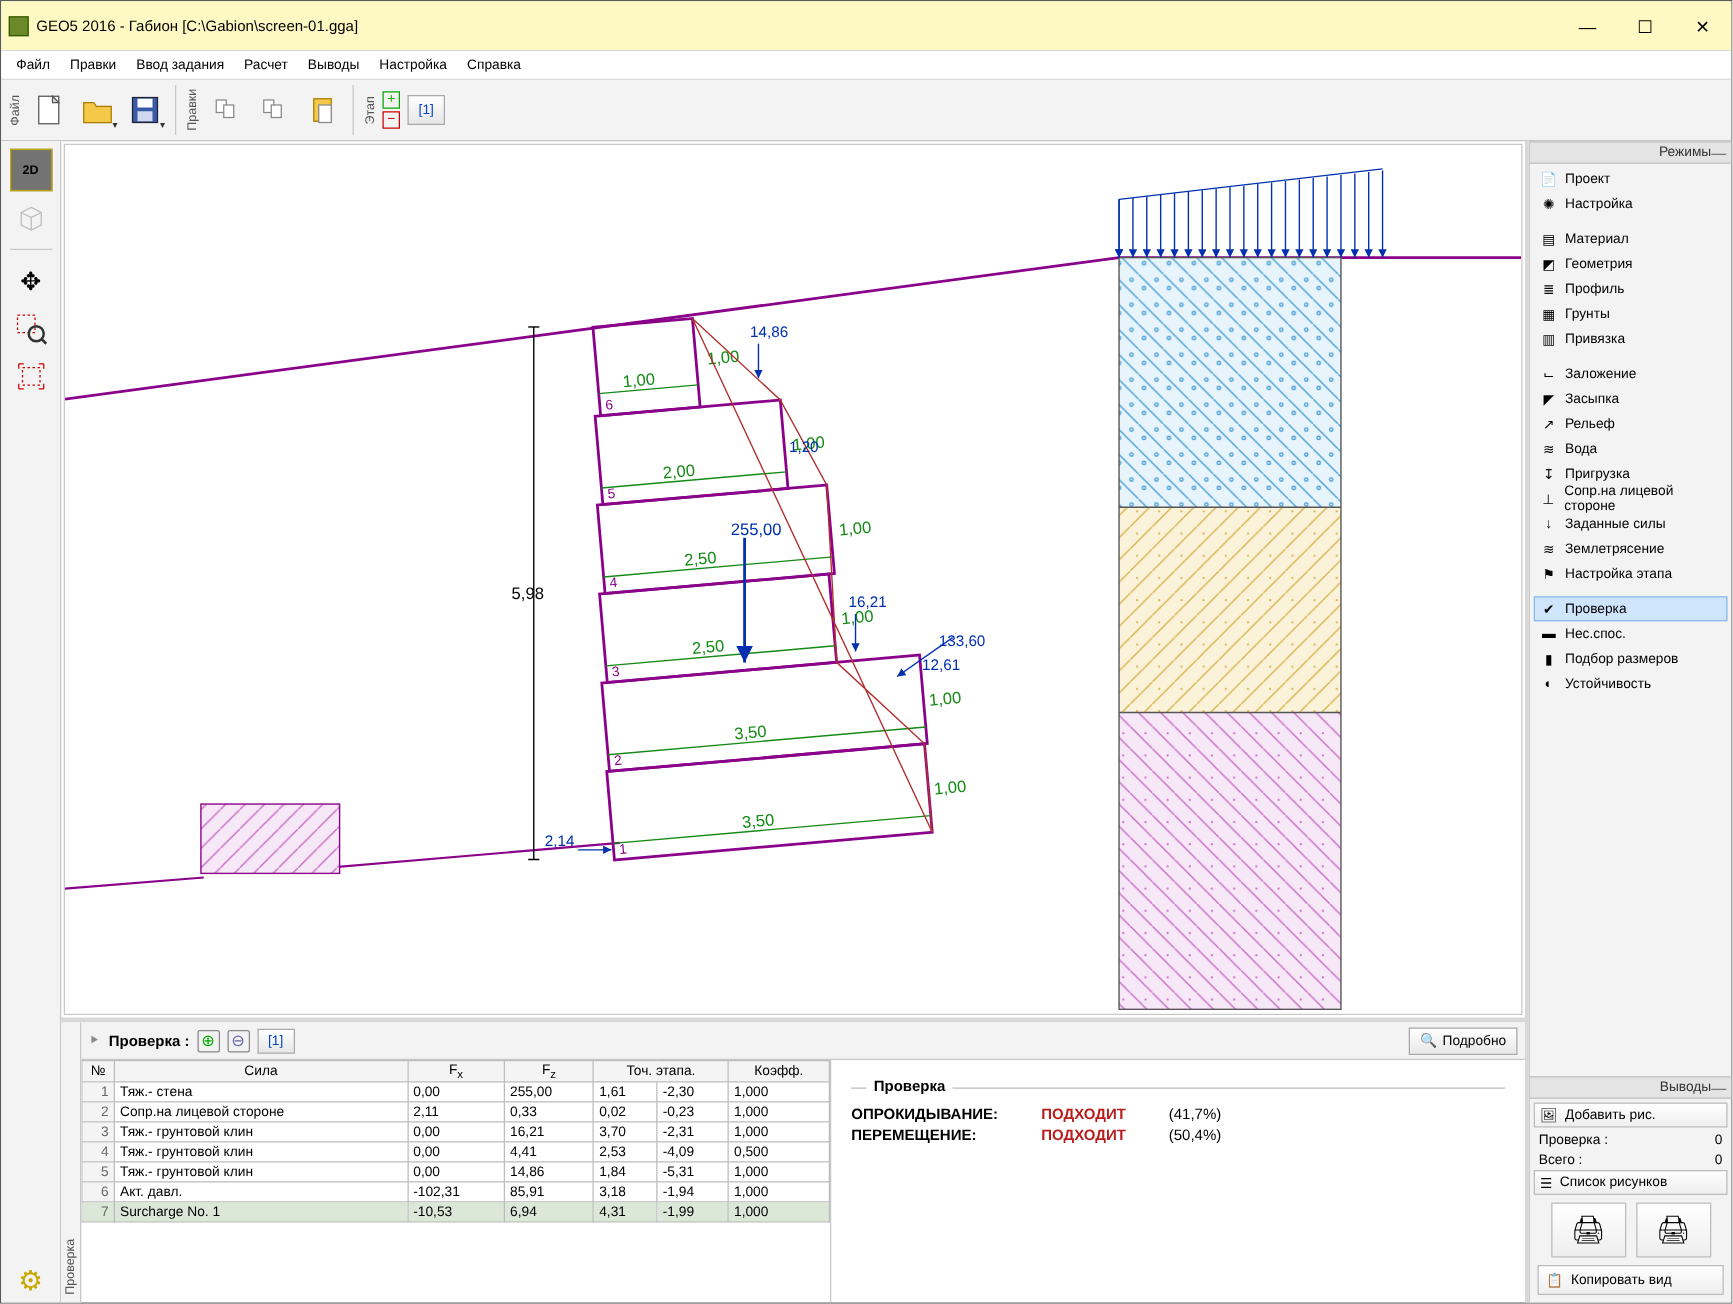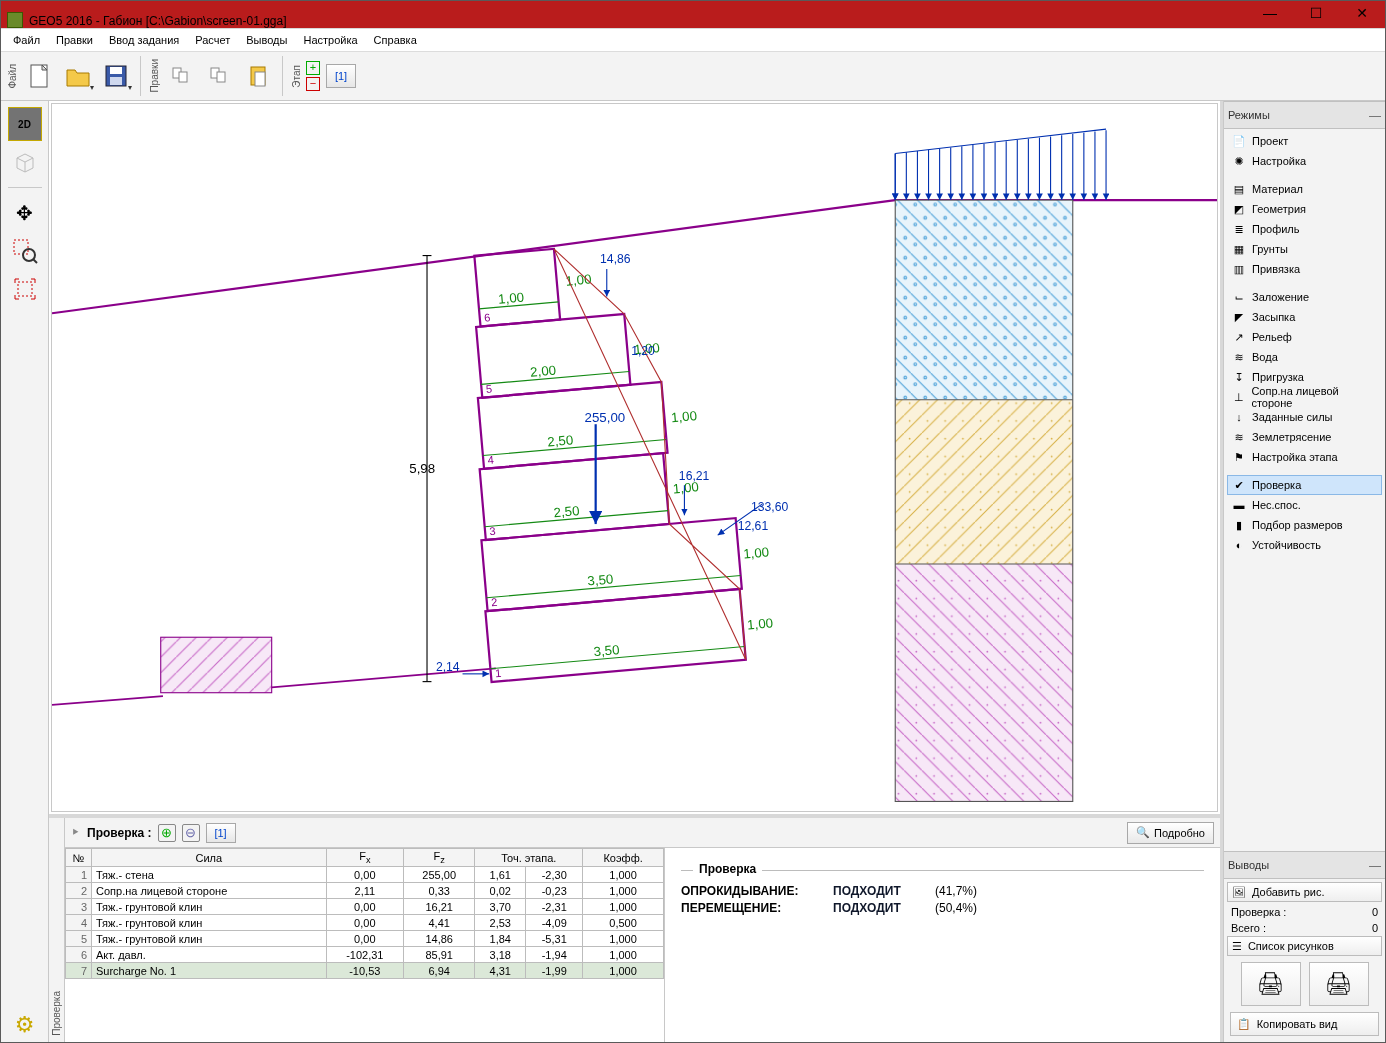--- a/index.html
+++ b/index.html
@@ -1,18 +1,18 @@
 <!DOCTYPE html>
 <html><head>
 <meta charset="utf-8">
 <style>
   html,body{margin:0;padding:0;font-family:"Segoe UI",Tahoma,sans-serif;font-size:11px;color:#000;background:#fff;height:100%;box-sizing:border-box}
   *,*:before,*:after{box-sizing:inherit}
   .window{width:1386px;height:1043px;border:1px solid #5a5a5a;display:flex;flex-direction:column}
-  .titlebar{height:28px;background:#b91c1c;display:flex;align-items:flex-end;padding:0 0 0 6px;border-bottom:1px solid #d8d8d8}
+  .titlebar{height:40px;background:#fef9c3;display:flex;align-items:center;padding:0 0 0 6px;border-bottom:1px solid #d8d8d8}
   .titlebar .appicon{width:16px;height:16px;background:#6a8a2a;border:1px solid #3a5a00;margin-right:6px}
   .titlebar .title{flex:1;font-size:12px}
   .titlebar .winbtns{display:flex}
   .titlebar .winbtn{width:46px;height:30px;line-height:30px;text-align:center;font-size:14px}
   .menubar{height:22px;display:flex;align-items:center;padding:0 4px;background:#fff}
   .menubar span{padding:2px 8px}
   .toolbar{height:50px;background:#f3f3f3;border-top:1px solid #dcdcdc;border-bottom:1px solid #c8c8c8;display:flex;align-items:center;padding:0 4px;gap:2px}
   .vlabel{writing-mode:vertical-rl;transform:rotate(180deg);font-size:10px;color:#555;padding:2px}
   .tbtn{width:36px;height:36px;border:1px solid transparent;display:flex;align-items:center;justify-content:center;position:relative}
   .tbtn .dd{position:absolute;right:1px;bottom:1px;font-size:8px;color:#333}
@@ -43,34 +43,34 @@
   .bhdr .pm2.plus{color:#0a0}
   .bhdr .pm2.minus{color:#66a}
   .bhdr .num{width:30px;height:20px;border:1px solid #a8a8a8;background:linear-gradient(#fff,#e6e6e6);text-align:center;line-height:18px;color:#0044cc}
   .bhdr .flex{flex:1}
   .bhdr .detail{height:22px;padding:0 8px;border:1px solid #a8a8a8;background:linear-gradient(#fff,#e8e8e8);display:flex;align-items:center;gap:4px}
   .bmain{flex:1;display:flex}
   .btable{width:600px;border-right:1px solid #c8c8c8;display:flex;flex-direction:column}
   table{border-collapse:collapse;width:100%;font-size:11px}
   th,td{border:1px solid #bcbcbc;padding:1px 4px;height:16px;white-space:nowrap;overflow:hidden}
   th{background:#f4f4f4;font-weight:normal;text-align:center}
-  td.r{text-align:center}
+  td.r{text-align:left}
   td.l{text-align:left}
   tr.sel td{background:#dbe8d8}
   td.rowhdr{background:#f4f4f4;text-align:right;color:#666;width:26px}
   .bresult{flex:1;padding:12px 16px;font-size:12px}
   .bresult .grp{border-top:1px solid #bcbcbc;position:relative;margin-top:10px;padding-top:10px}
   .bresult .grp .legend{position:absolute;top:-9px;left:12px;background:#fff;padding:0 6px;font-weight:bold}
   .bresult .row{display:flex;gap:12px;margin:3px 0}
   .bresult .row .k{width:140px;font-weight:bold}
   .bresult .row .v{width:90px;font-weight:bold}
-  .ok{color:#0f172a}
+  .ok{color:#b91c1c}
 
   .right{width:162px;background:#f3f3f3;display:flex;flex-direction:column;border-left:1px solid #c8c8c8}
-  .panel-hdr{height:28px;background:#e4e4e4;border-top:1px solid #c0c0c0;border-bottom:1px solid #c0c0c0;padding:0 4px;display:flex;align-items:center;justify-content:space-between;font-size:11px;color:#333}
+  .panel-hdr{height:18px;background:#e4e4e4;border-top:1px solid #c0c0c0;border-bottom:1px solid #c0c0c0;padding:0 4px;display:flex;align-items:center;justify-content:flex-end;font-size:11px;color:#333}
   .panel-hdr .min{width:12px;height:3px;border:1px solid #777;border-top:none;border-left:none;border-right:none}
   .modes{flex:1;overflow:auto;padding:2px 3px}
   .mode-item{display:flex;align-items:center;gap:6px;height:20px;padding:0 4px;border:1px solid transparent;margin:0}
   .mode-item.active{background:#cfe5fb;border:1px solid #8ab8e6}
   .mode-gap{height:8px}
   .mode-item .mi{width:14px;height:14px;display:flex;align-items:center;justify-content:center;font-size:11px}
   .outputs{padding:3px}
   .outbtn{display:flex;align-items:center;gap:6px;height:20px;padding:0 4px;border:1px solid #bcbcbc;background:linear-gradient(#fff,#eee);margin-bottom:2px}
   .outrow{display:flex;justify-content:space-between;padding:2px 4px}
   .prints{display:flex;gap:8px;justify-content:center;margin:6px 0}

